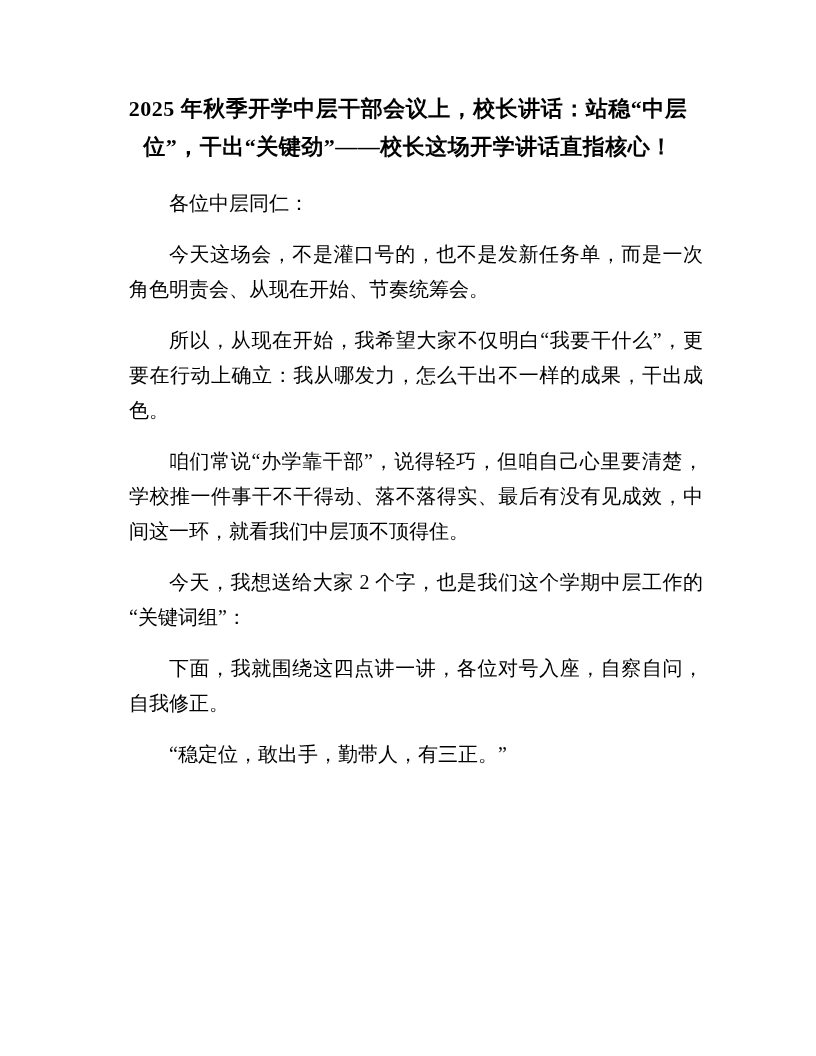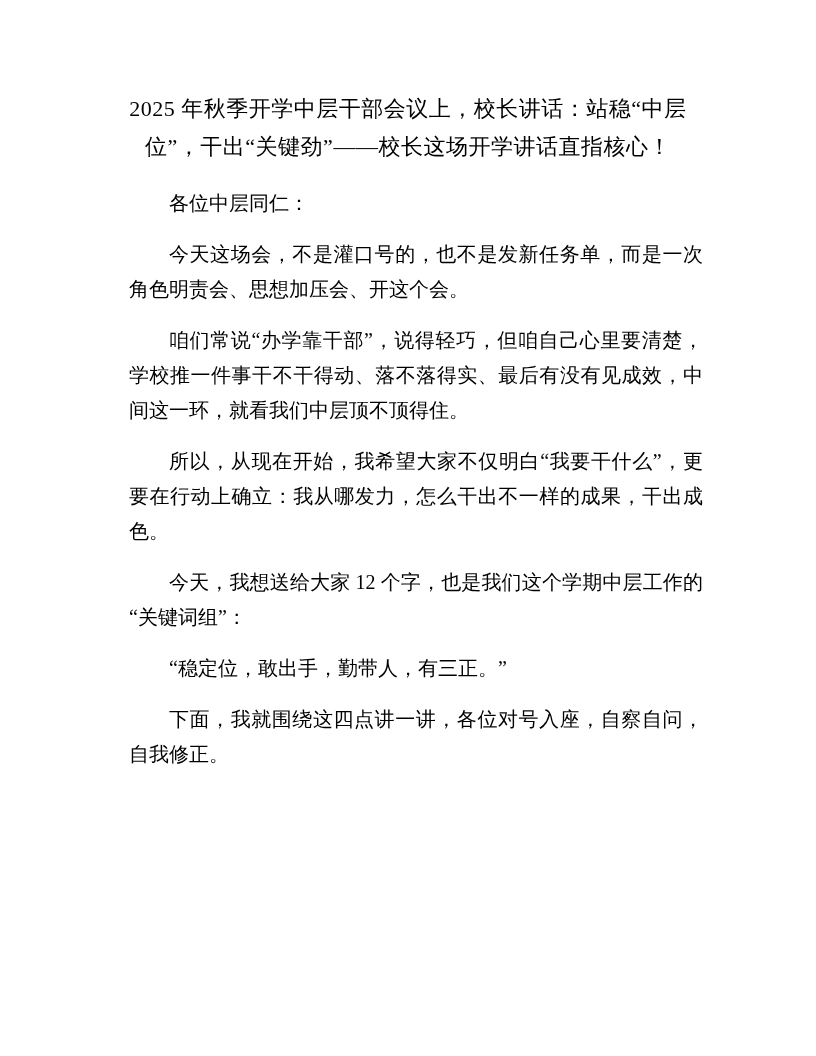--- a/index.html
+++ b/index.html
@@ -15,21 +15,21 @@
     background: #ffffff;
     box-sizing: border-box;
     padding: 90px 113px 0 113px;
     color: #000000;
     font-family: "Liberation Serif", "DejaVu Serif", serif;
     overflow: hidden;
   }
   .doc-title {
     font-size: 22px;
     line-height: 38px;
-    font-weight: 400;
+    font-weight: 700;
     text-align: center;
     margin: 0 0 20px 0;
     letter-spacing: 0.5px;
   }
   .para {
     font-size: 20px;
     line-height: 35px;
     margin: 0 0 16px 16px;
     text-indent: 2em;
     text-align: justify;
@@ -37,20 +37,20 @@
     word-break: break-all;
   }
 </style>
 </head>
 <body>
 
 <div class="page">
   <h1 class="doc-title">2025 年秋季开学中层干部会议上，校长讲话：站稳“中层位”，干出“关键劲”——校长这场开学讲话直指核心！</h1>
   <div class="doc-body">
       <p class="para">各位中层同仁：</p>
-      <p class="para">今天这场会，不是灌口号的，也不是发新任务单，而是一次角色明责会、思想加压会、开这个会。</p>
+      <p class="para">今天这场会，不是灌口号的，也不是发新任务单，而是一次角色明责会、从现在开始、节奏统筹会。</p>
+      <p class="para">所以，从现在开始，我希望大家不仅明白“我要干什么”，更要在行动上确立：我从哪发力，怎么干出不一样的成果，干出成色。</p>
       <p class="para">咱们常说“办学靠干部”，说得轻巧，但咱自己心里要清楚，学校推一件事干不干得动、落不落得实、最后有没有见成效，中间这一环，就看我们中层顶不顶得住。</p>
-      <p class="para">所以，从现在开始，我希望大家不仅明白“我要干什么”，更要在行动上确立：我从哪发力，怎么干出不一样的成果，干出成色。</p>
-      <p class="para">今天，我想送给大家 12 个字，也是我们这个学期中层工作的“关键词组”：</p>
+      <p class="para">今天，我想送给大家 2 个字，也是我们这个学期中层工作的“关键词组”：</p>
+      <p class="para">下面，我就围绕这四点讲一讲，各位对号入座，自察自问，自我修正。</p>
       <p class="para">“稳定位，敢出手，勤带人，有三正。”</p>
-      <p class="para">下面，我就围绕这四点讲一讲，各位对号入座，自察自问，自我修正。</p>
     </div>
 </div>
 
 </body></html>

